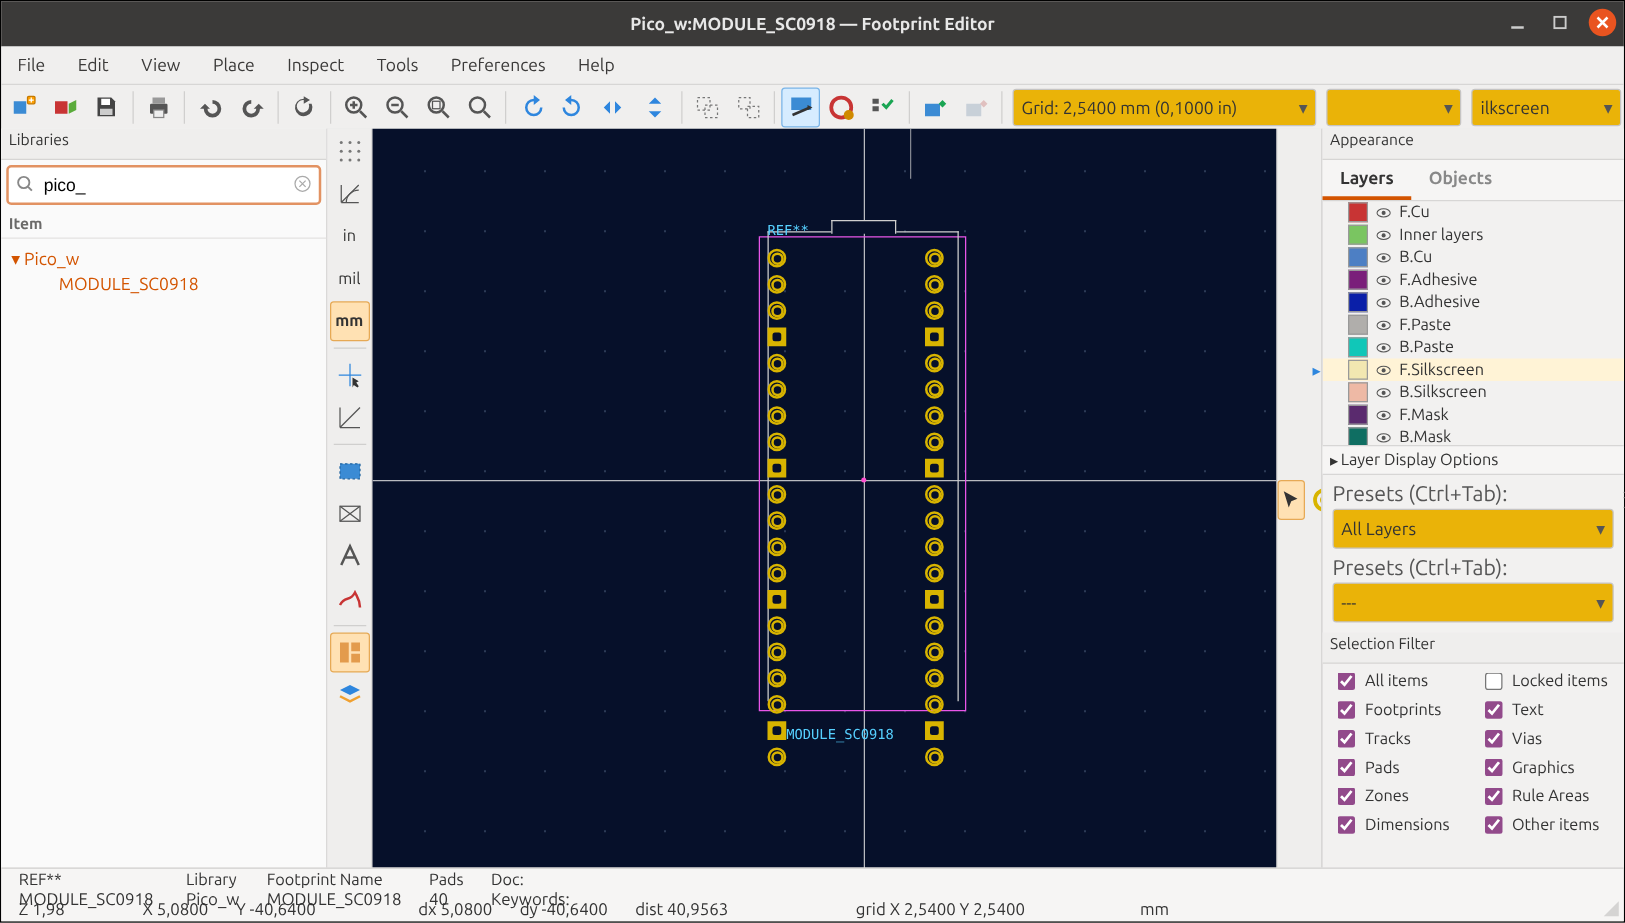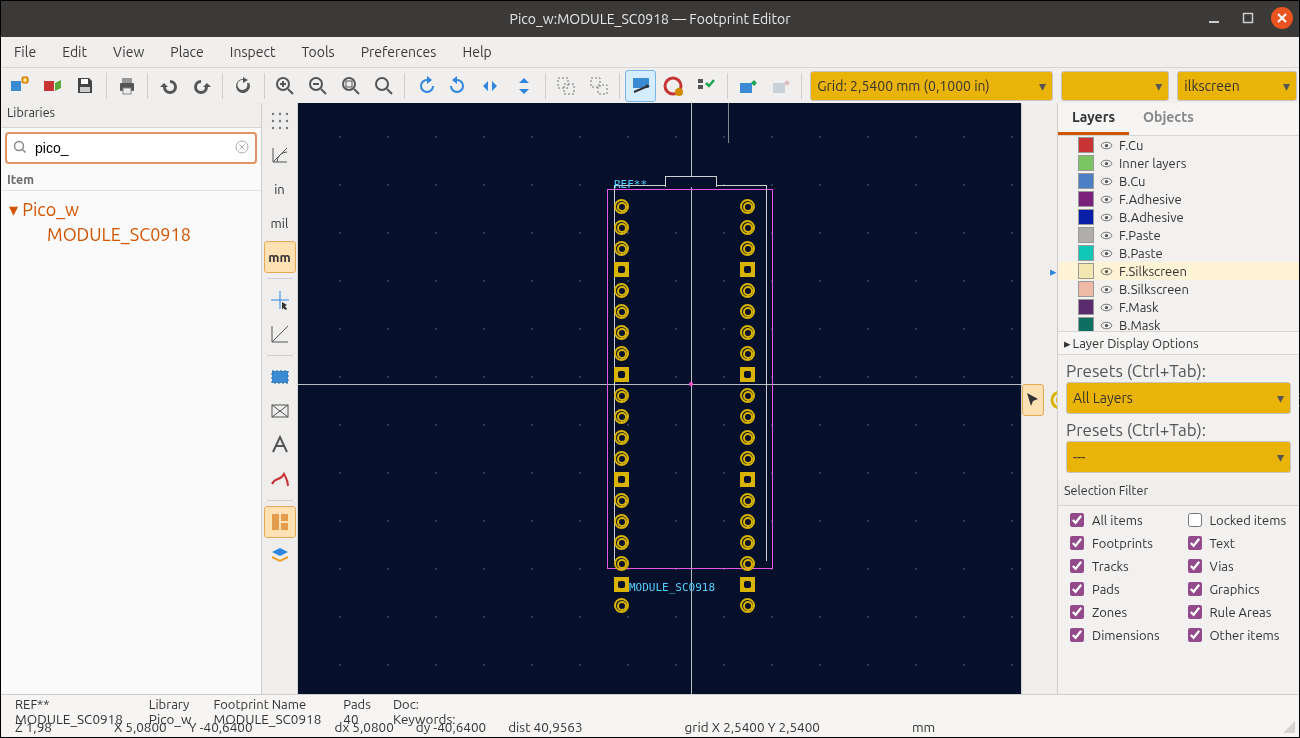--- a/index.html
+++ b/index.html
@@ -1,37 +1,37 @@
 <!DOCTYPE html>
 <html><head>
 <meta charset="utf-8">
 <style>
 html,body{margin:0;padding:0;height:100%;width:100%;font-family:Ubuntu,Cantarell,'Segoe UI',Arial,sans-serif;font-size:13px;color:#333;background:#000;overflow:hidden;user-select:none}
 .window{background:#f6f5f4;width:1300px;height:738px;position:relative;border:1px solid #000;box-sizing:border-box}
 .titlebar{height:36px;background:#3b3a39;color:#dcdcdc;display:flex;align-items:center;justify-content:center;position:relative}
-.titlebar .title{font-size:14px;font-weight:400;color:#e8e8e8}
+.titlebar .title{font-size:14px;font-weight:700;color:#e8e8e8}
 .titlebar .btns{position:absolute;right:6px;top:6px;display:flex;gap:12px;align-items:center}
 .wb{width:22px;height:22px;display:flex;align-items:center;justify-content:center;border-radius:50%;color:#ddd}
 .wb.close{background:#e95420;color:#fff}
 .menubar{height:30px;display:flex;align-items:stretch;background:#f0efee;border-bottom:1px solid #d7d6d5}
 .menubar .mitem{display:flex;align-items:center;padding:0 13px;font-size:14px;color:#3b3a39;cursor:pointer}
 .toolbar{height:35px;display:flex;align-items:center;background:#f0efee;border-bottom:1px solid #d7d6d5;padding:0 2px}
 .tbtn{width:30px;height:30px;display:flex;align-items:center;justify-content:center;border:1px solid transparent;border-radius:3px;margin:0 1px;cursor:pointer}
 .tbtn.toggled{background:#d6ecff;border-color:#78b4e8}
 .tsep{width:1px;height:26px;background:#d0cfce;margin:0 4px}
 .combo{height:28px;border:1px solid #c5c4c3;background:#eab308;border-radius:3px;display:flex;align-items:center;padding:0 6px;font-size:14px;min-width:0}
 .combo .arrow{margin-left:auto;padding-left:6px;color:#555}
 .body{position:absolute;top:102px;left:0;right:0;bottom:42px;display:flex;background:#f6f5f4}
 
 .libs{width:260px;border-right:1px solid #cfcecd;display:flex;flex-direction:column;background:#fafafa}
 .libs .hdr{height:20px;font-size:12.5px;padding:2px 6px;color:#333;background:#efeeed;border-bottom:1px solid #d6d5d4}
 .libs .search{display:flex;align-items:center;margin:4px;border:2px solid #e29262;border-radius:4px;background:#fff;height:28px;padding:0 6px;gap:6px;color:#666}
 .libs .search input{border:none;outline:none;flex:1;font-size:14px;background:transparent}
 .libs .itemhdr{font-size:12.5px;font-weight:600;color:#6b6a69;padding:4px 6px;border-bottom:1px solid #e3e2e1}
-.libs .tree{flex:1;padding:6px 4px;font-size:18px;color:#d35400;overflow:auto}
+.libs .tree{flex:1;padding:6px 4px;font-size:14px;color:#d35400;overflow:auto}
 .tree .node{padding:2px 4px}
 
 .vlbar{width:35px;background:#efeeed;border-right:1px solid #d7d6d5;display:flex;flex-direction:column;align-items:center;padding-top:2px;gap:2px}
 .vlbar .vbtn{width:30px;height:30px;display:flex;align-items:center;justify-content:center;border:1px solid transparent;border-radius:3px;cursor:pointer;font-size:13px;color:#333}
 .vlbar .vbtn.toggled{background:#ffe1b3;border-color:#e6a955}
 .vlbar .sep{width:26px;height:1px;background:#d0cfce;margin:3px 0}
 
 .canvas{flex:1;background:#06102a;position:relative;overflow:hidden}
 .dots{position:absolute;inset:0;background-image:radial-gradient(#2c3a56 1px,transparent 1px);background-size:48px 48px;background-position:18px 10px}
 .cross-h{position:absolute;left:0;right:0;height:1px;background:#e6e6e6;top:281px;opacity:.8}
@@ -658,20 +658,21 @@
           </svg>
         </div>
       <div class="vbtn">
           <svg width="22" height="22">
             <rect x="2" y="10" width="20" height="7" fill="#d8b400" transform="rotate(-30 11 11)"></rect>
           </svg>
         </div>
     </div>
 
     <div class="appear">
+      <div class="hdr">Appearance</div>
       <div class="tabs">
         <div class="tab active">Layers</div>
         <div class="tab">Objects</div>
       </div>
       <div class="layers" id="layers">
           <div class="layer">
             <span style="width:8px"></span>
             <span class="sw" style="background:#c83434"></span>
             <svg class="eye" viewBox="0 0 16 16">
               <ellipse cx="8" cy="8" rx="6.5" ry="4" fill="none" stroke="#555"></ellipse>

